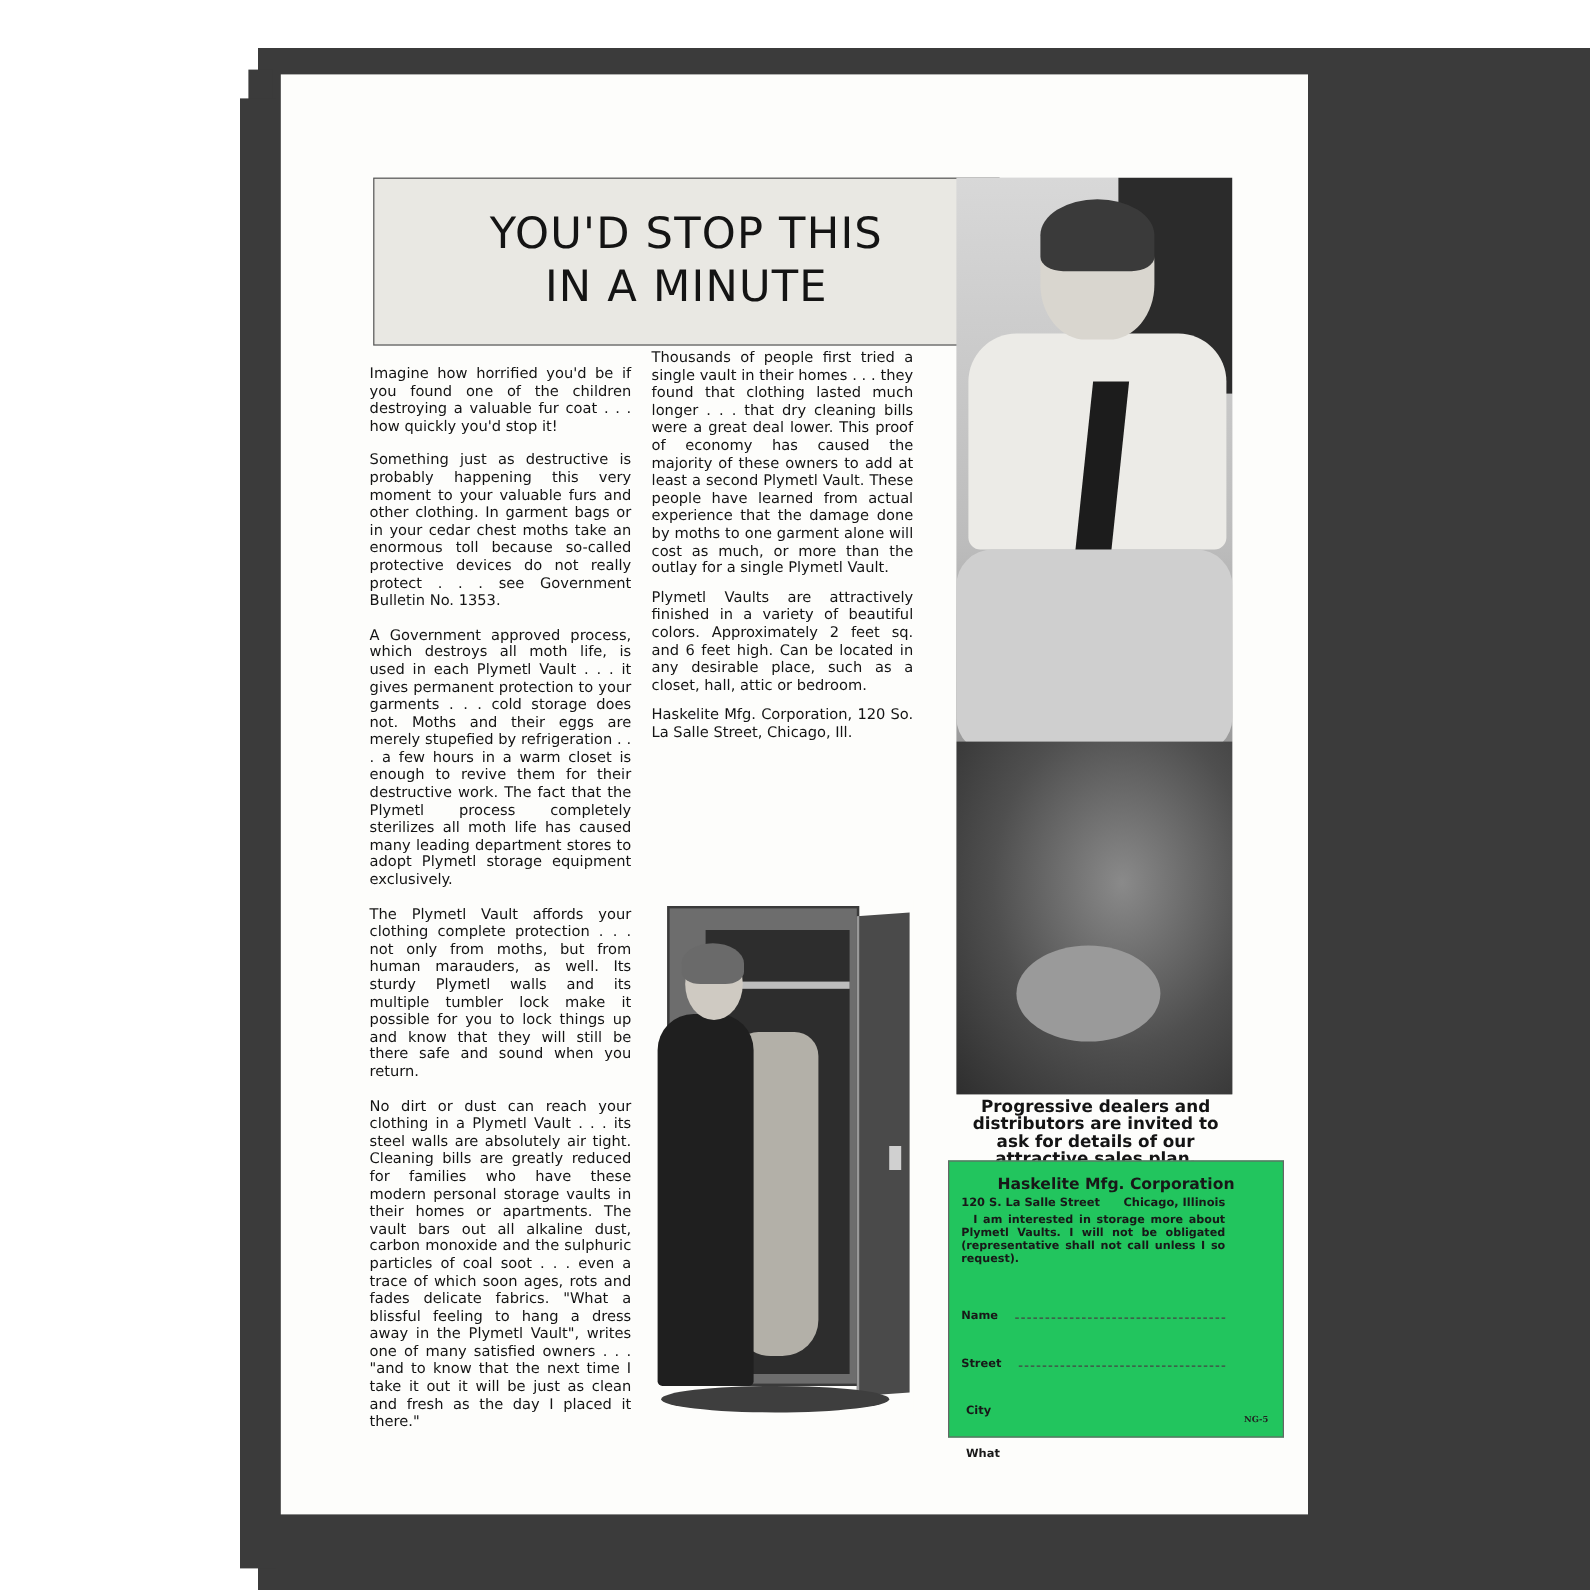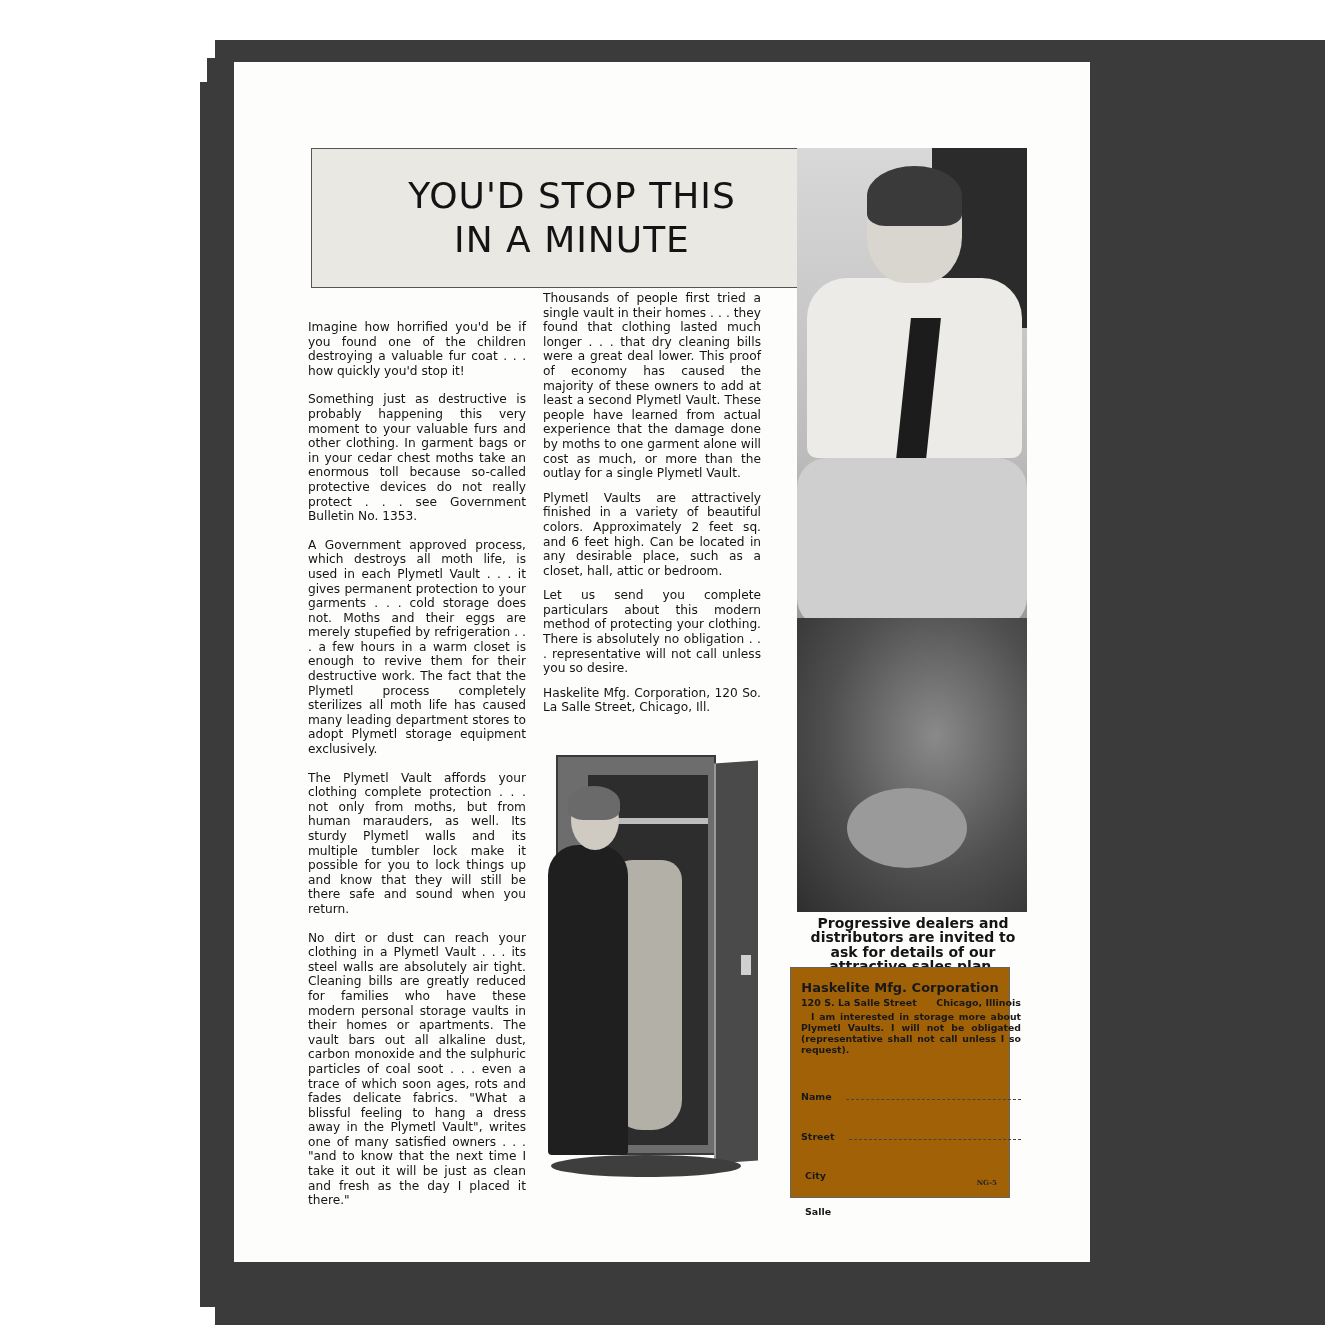--- a/index.html
+++ b/index.html
@@ -18,21 +18,21 @@
     background: #e9e8e3; border: 1px solid #555;
     display: flex; flex-direction: column; align-items: center; justify-content: center;
   }
   .headline-line {
     font-family: "DejaVu Sans", sans-serif; font-size: 36px; letter-spacing: 1px;
     color: #141414; line-height: 44px; font-weight: normal;
   }
 
   .col { position: absolute; font-size: 12.2px; line-height: 14.6px; text-align: justify; color: #141414; }
   .col p { margin-bottom: 14px; }
-  .col-left { left: 308px; top: 304px; width: 218px; margin-top: 16px; }
+  .col-left { left: 308px; top: 304px; width: 218px; }
   .col-mid { left: 543px; top: 291px; width: 218px; }
   .col-mid p { margin-bottom: 10px; }
 
   .illus-boy {
     position: absolute; left: 797px; top: 148px; width: 230px; height: 764px;
     background: linear-gradient(180deg, #d8d8d8 0%, #bcbcbc 40%, #8d8d8d 70%, #6e6e6e 100%);
     overflow: hidden;
   }
   .boy-bg-dark { position: absolute; right: 0; top: 0; width: 95px; height: 180px; background: #2b2b2b; }
   .boy-head { position: absolute; left: 70px; top: 20px; width: 95px; height: 115px; border-radius: 45% 45% 40% 40%; background: #d9d6cf; }
@@ -42,22 +42,22 @@
   .boy-legs { position: absolute; left: 0; top: 310px; width: 230px; height: 170px; background: #cfcfcf; border-radius: 30px; }
   .fur { position: absolute; left: 0; top: 470px; width: 230px; height: 294px; background: radial-gradient(ellipse at 60% 40%, #8a8a8a 0%, #4f4f4f 55%, #2e2e2e 100%); }
   .fur-tail { position: absolute; left: 50px; top: 640px; width: 120px; height: 80px; border-radius: 50%; background: #9a9a9a; }
 
   .caption-dealers {
     position: absolute; left: 799px; top: 916px; width: 228px;
     font-size: 14px; line-height: 14.4px; text-align: center; color: #141414; font-weight: bold;
   }
 
   .coupon {
-    position: absolute; left: 790px; top: 967px; width: 220px; height: 231px;
-    background: #a16207; border: 1px solid #666;
+    position: absolute; left: 790px; top: 967px; width: 280px; height: 231px;
+    background: #22c55e; border: 1px solid #666;
   }
   .coupon-title { position: absolute; left: 0; top: 12px; width: 100%; text-align: center; font-size: 13px; font-weight: bold; color: #181818; }
   .coupon-addr { position: absolute; left: 10px; top: 29px; width: 220px; display: flex; justify-content: space-between; font-size: 9.5px; font-weight: bold; color: #181818; }
   .coupon-body { position: absolute; left: 10px; top: 43px; width: 220px; font-size: 9.3px; line-height: 11px; font-weight: bold; text-align: justify; text-indent: 10px; color: #181818; }
   .coupon-field { position: absolute; left: 10px; width: 220px; display: flex; align-items: baseline; font-size: 9.5px; font-weight: bold; color: #181818; gap: 12px; }
   .coupon-field .dots { flex: 1; border-bottom: 1px dashed #444; margin-left: 2px; height: 8px; }
   .field-name { top: 123px; }
   .field-street { top: 163px; }
   .field-city { top: 202px; flex-direction: column; }
   .field-city .dots { flex: 1.8; }
@@ -98,21 +98,20 @@
   <p>Imagine how horrified you'd be if you found one of the children destroying a valuable fur coat . . . how quickly you'd stop it!</p>
   <p>Something just as destructive is probably happening this very moment to your valuable furs and other clothing. In garment bags or in your cedar chest moths take an enormous toll because so-called protective devices do not really protect . . . see Government Bulletin No. 1353.</p>
   <p>A Government approved process, which destroys all moth life, is used in each Plymetl Vault . . . it gives permanent protection to your garments . . . cold storage does not. Moths and their eggs are merely stupefied by refrigeration . . . a few hours in a warm closet is enough to revive them for their destructive work. The fact that the Plymetl process completely sterilizes all moth life has caused many leading department stores to adopt Plymetl storage equipment exclusively.</p>
   <p>The Plymetl Vault affords your clothing complete protection . . . not only from moths, but from human marauders, as well. Its sturdy Plymetl walls and its multiple tumbler lock make it possible for you to lock things up and know that they will still be there safe and sound when you return.</p>
   <p>No dirt or dust can reach your clothing in a Plymetl Vault . . . its steel walls are absolutely air tight. Cleaning bills are greatly reduced for families who have these modern personal storage vaults in their homes or apartments. The vault bars out all alkaline dust, carbon monoxide and the sulphuric particles of coal soot . . . even a trace of which soon ages, rots and fades delicate fabrics. "What a blissful feeling to hang a dress away in the Plymetl Vault", writes one of many satisfied owners . . . "and to know that the next time I take it out it will be just as clean and fresh as the day I placed it there."</p>
 </div>
 
 <div class="col col-mid">
   <p>Thousands of people first tried a single vault in their homes . . . they found that clothing lasted much longer . . . that dry cleaning bills were a great deal lower. This proof of economy has caused the majority of these owners to add at least a second Plymetl Vault. These people have learned from actual experience that the damage done by moths to one garment alone will cost as much, or more than the outlay for a single Plymetl Vault.</p>
   <p>Plymetl Vaults are attractively finished in a variety of beautiful colors. Approximately 2 feet sq. and 6 feet high. Can be located in any desirable place, such as a closet, hall, attic or bedroom.</p>
-  <p>Let us send you complete particulars about this modern method of protecting your clothing. There is absolutely no obligation . . . representative will not call unless you so desire.</p>
   <p>Haskelite Mfg. Corporation, 120 So. La Salle Street, Chicago, Ill.</p>
 </div>
 
 <div class="photo-vault" title="woman-with-plymetl-vault-photo">
   <div class="vault-body"></div>
   <div class="vault-inner"></div>
   <div class="vault-shelf"></div>
   <div class="vault-door"></div>
   <div class="vault-handle"></div>
   <div class="fur-coat"></div>
@@ -146,17 +145,17 @@
     <span>Name</span>
     <span class="dots"></span>
   </div>
   <div class="coupon-field field-street">
     <span>Street</span>
     <span class="dots"></span>
   </div>
   <div class="coupon-field field-city">
     <span>City</span>
     <span class="dots"></span>
-    <span class="state-label">Salle</span>
+    <span class="state-label">What</span>
     <span class="dots2"></span>
   </div>
   <div class="coupon-code">NG-5</div>
 </div>
 
 </body></html>

